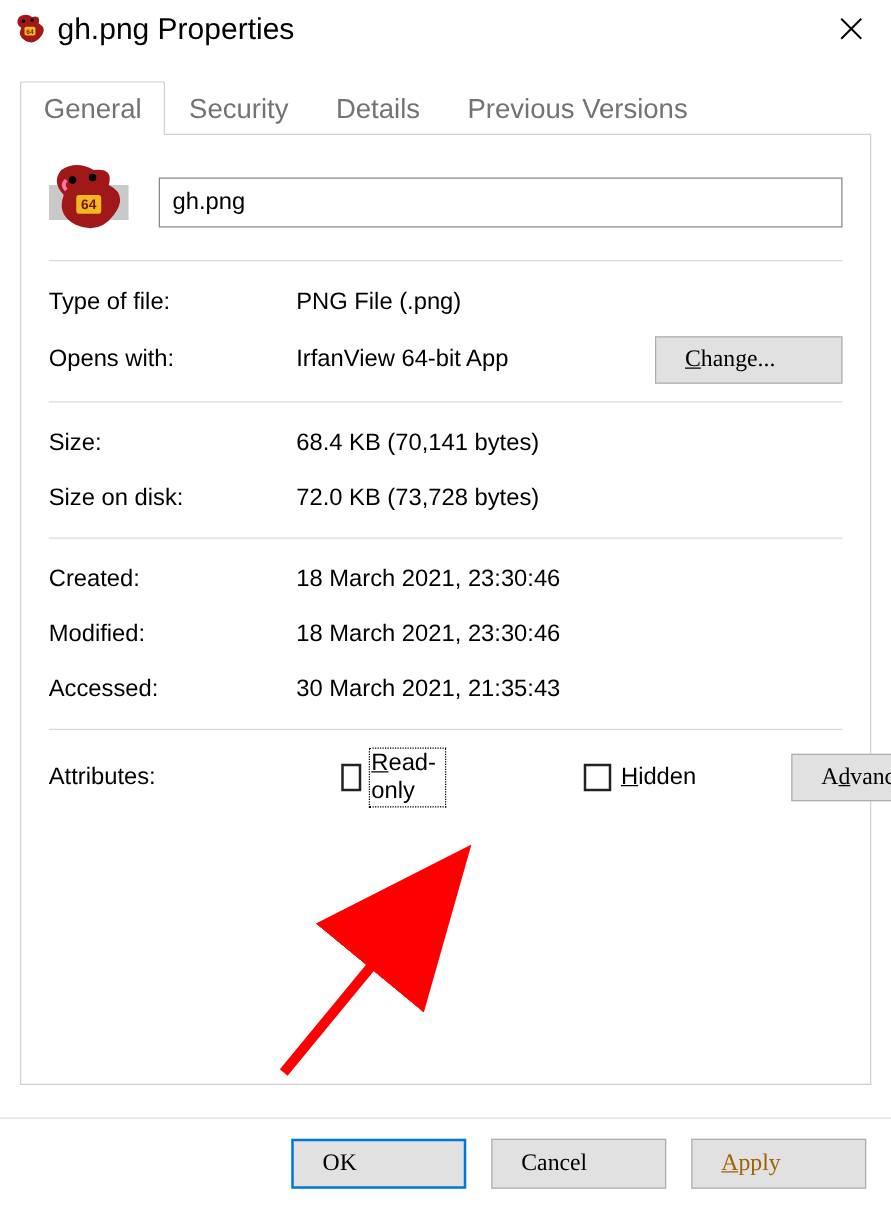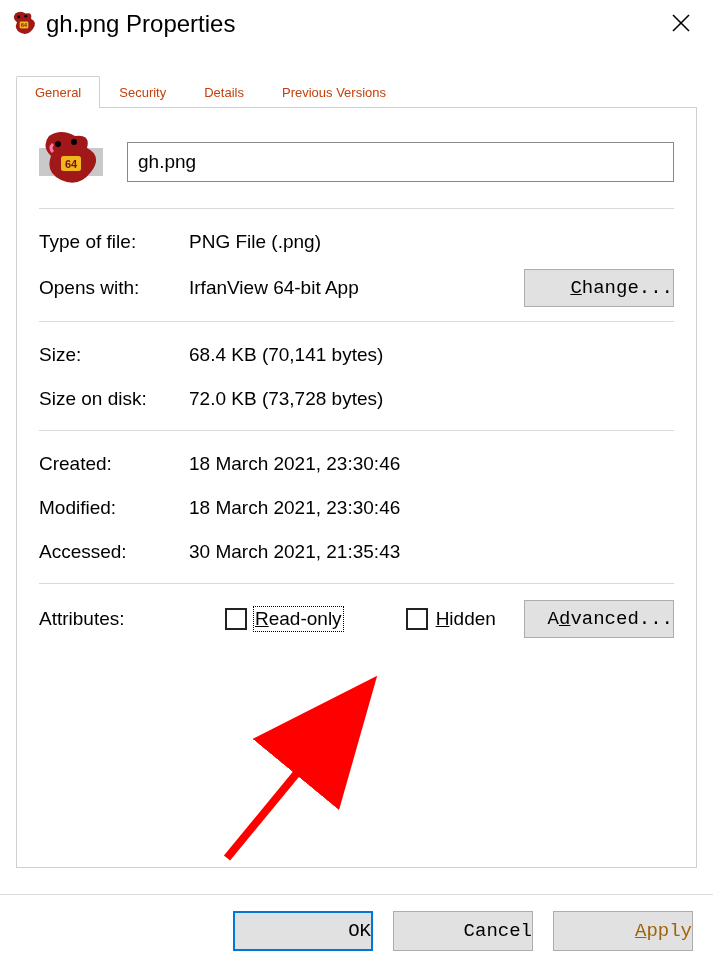--- a/index.html
+++ b/index.html
@@ -27,22 +27,22 @@
   
   .tabstrip {
     position: relative;
     height: 42px;
     margin: 18px 16px 0 16px;
     border-bottom: 1px solid #d0d0d0;
     display: flex; align-items: flex-end;
   }
   .tab {
     padding: 8px 18px 8px 18px;
-    font-size: 13px;
-    color: #c2410c;
+    font-size: 22px;
+    color: #737373;
     border: 1px solid transparent;
     border-bottom: none;
     position: relative;
     top: 1px;
     cursor: default;
     text-align: right;
   }
   .tab.active {
     border-color: #d0d0d0;
     background: #fff;
@@ -57,43 +57,44 @@
     border-top: none;
     padding: 22px 22px 40px 22px;
     height: 760px;
     position: relative;
   }
   hr.sep {
     border: none; border-top: 1px solid #d9d9d9;
     margin: 14px 0 16px 0;
   }
 
-  .row { display: flex; align-items: center; margin: 10px 0; min-height: 34px; }
+  .row { display: flex; align-items: center; margin: 10px 0; min-height: 34px; gap: 48px; }
   .label { width: 150px; flex: 0 0 150px; }
   .value { flex: 1 1 auto; }
 
   .filename-row { display: flex; align-items: center; gap: 24px; margin-bottom: 10px; }
   .file-icon { width: 64px; height: 64px; flex: 0 0 auto; }
   .filename-input {
     flex: 1 1 auto;
     height: 40px;
     border: 1px solid #888;
     padding: 0 10px;
     font-family: inherit;
     font-size: 19px;
   }
 
   .btn {
-    display: inline-flex; align-items: center; justify-content: flex-end;
+    display: inline-flex; align-items: center; justify-content: flex-start;
     background: #e1e1e1;
     border: 1px solid #adadad;
-    font-family: Liberation Mono, monospace; font-size: 19px;
+    font-family: Liberation Serif, serif; font-size: 19px;
     height: 38px;
     cursor: default;
     user-select: none;
+    padding-left: 23px;
   }
   .btn.disabled { color: #a16207; }
 
   .change-btn { width: 150px; margin-left: auto; }
   .advanced-btn { width: 150px; margin-left: auto; }
 
   .checkbox {
     display: inline-flex; align-items: center; gap: 8px; margin-right: 28px; padding-left: 36px;
   }
   .checkbox-box {

